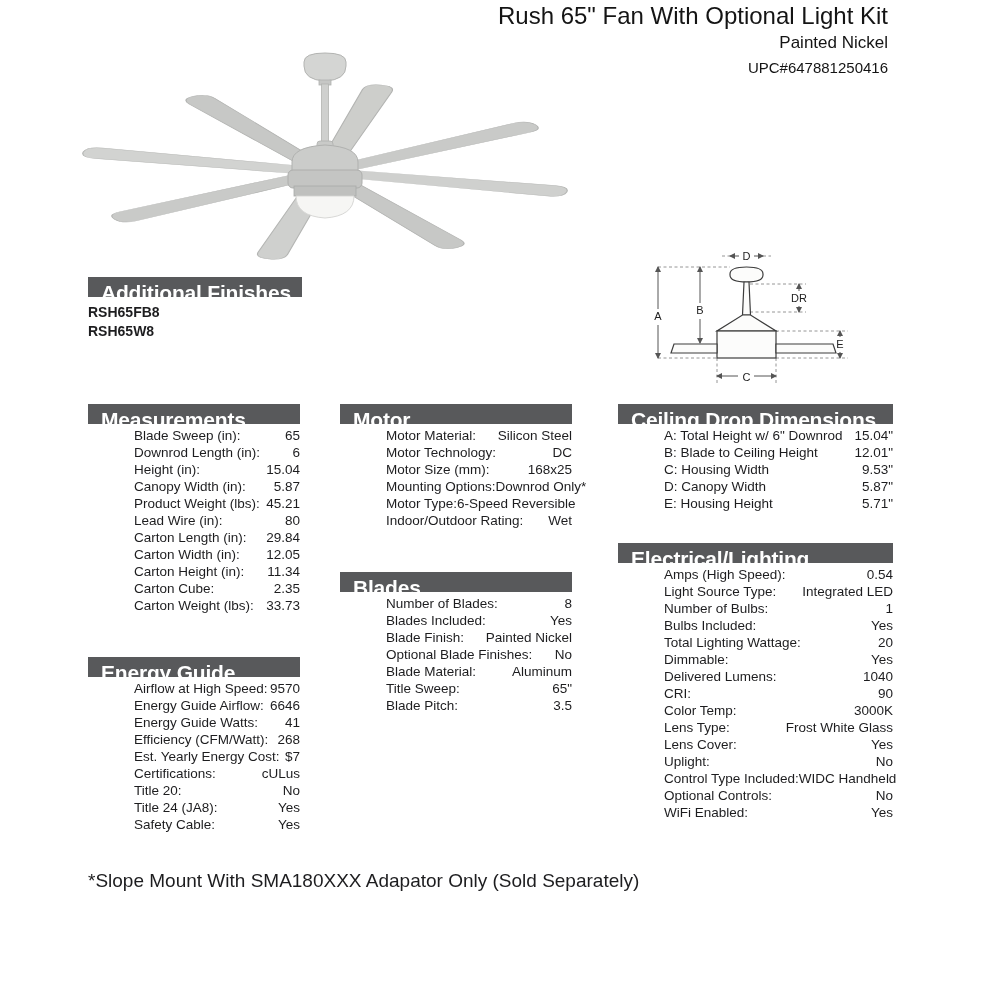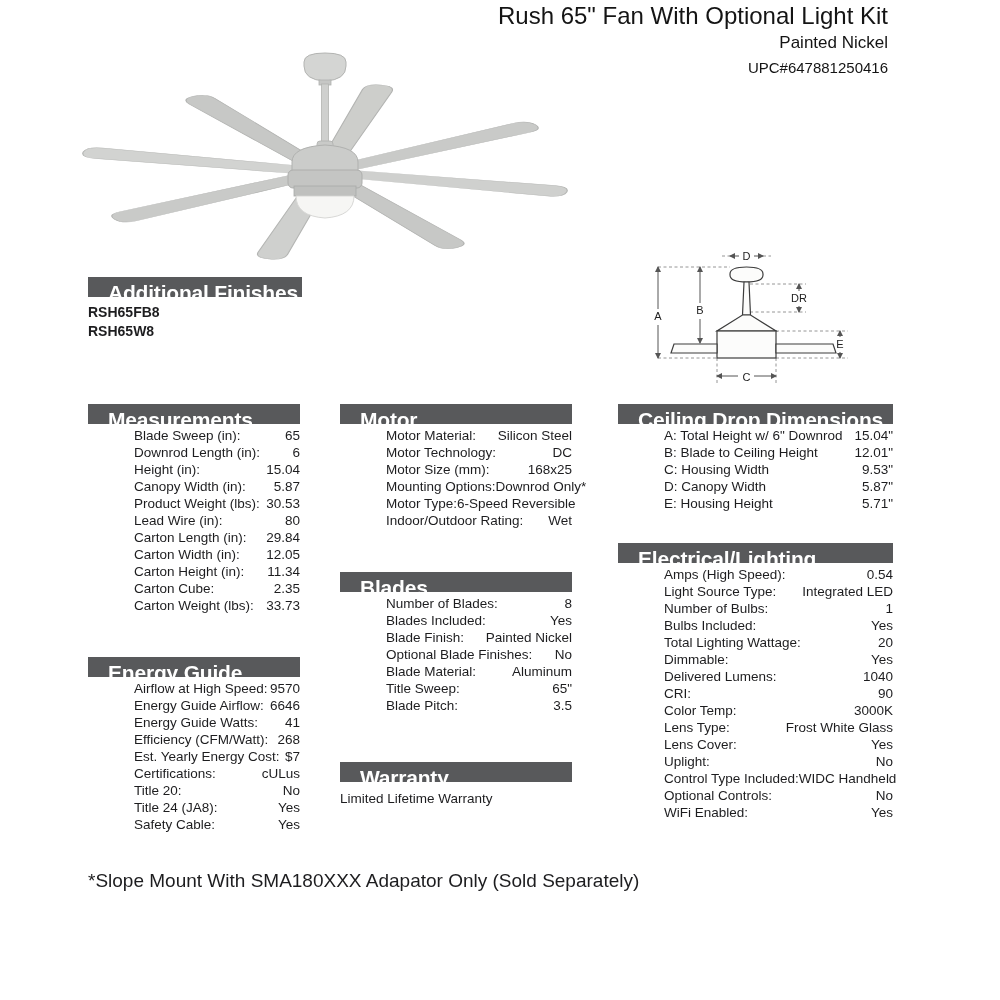--- a/index.html
+++ b/index.html
@@ -7,21 +7,21 @@
   .page{position:absolute;left:0;top:0;width:1000px;height:1000px;background:#fff;}
 
   
   .title-block{position:absolute;top:2px;right:112px;text-align:right;}
   .title{font-size:24px;line-height:28px;color:#141414;}
   .finish{font-size:17px;line-height:20px;margin-top:3px;color:#141414;}
   .upc{font-size:15px;line-height:18px;margin-top:6px;color:#141414;}
 
   
   .spec{position:absolute;}
-  .bar{margin:0;background:#58595b;color:#ffffff;font-size:21px;font-weight:bold;height:20px;line-height:32px;padding-left:20px;white-space:nowrap;letter-spacing:-0.2px;}
+  .bar{margin:0;background:#58595b;color:#ffffff;font-size:21px;font-weight:bold;height:20px;line-height:32px;padding-left:13px;white-space:nowrap;letter-spacing:-0.2px;}
   .rows{margin-top:3px;margin-left:46px;}
   .row{display:flex;justify-content:space-between;font-size:13.5px;line-height:17px;}
   .lbl{text-align:left;white-space:nowrap;}
   .val{text-align:center;white-space:nowrap;}
   .fin-list{margin-top:6px;}
   .fin-item{font-weight:bold;font-size:14px;line-height:19px;}
   .warranty-text{font-size:13.5px;margin-top:9px;}
   .footnote{position:absolute;left:88px;top:870px;font-size:19px;color:#1d1d1f;}
 
   
@@ -169,21 +169,21 @@
           <span class="val">15.04</span>
         </div>
 
         <div class="row">
           <span class="lbl">Canopy Width (in):</span>
           <span class="val">5.87</span>
         </div>
 
         <div class="row">
           <span class="lbl">Product Weight (lbs):</span>
-          <span class="val">30.53</span>
+          <span class="val">45.21</span>
         </div>
 
         <div class="row">
           <span class="lbl">Lead Wire (in):</span>
           <span class="val">80</span>
         </div>
 
         <div class="row">
           <span class="lbl">Carton Length (in):</span>
           <span class="val">29.84</span>
@@ -332,24 +332,20 @@
           <span class="val">65"</span>
         </div>
 
         <div class="row">
           <span class="lbl">Blade Pitch:</span>
           <span class="val">3.5</span>
         </div>
       </div>
   </section>
 
-  <section class="spec" style="left:340px;top:762px;width:232px;">
-    <h2 class="bar">Warranty</h2>
-    <div class="warranty-text">Limited Lifetime Warranty</div>
-  </section>
 
   <section class="spec" style="left:618px;top:404px;width:275px;">
     <h2 class="bar">Ceiling Drop Dimensions</h2>
     <div class="rows">
 
         <div class="row">
           <span class="lbl">A: Total Height w/ 6" Downrod</span>
           <span class="val">15.04"</span>
         </div>
 

